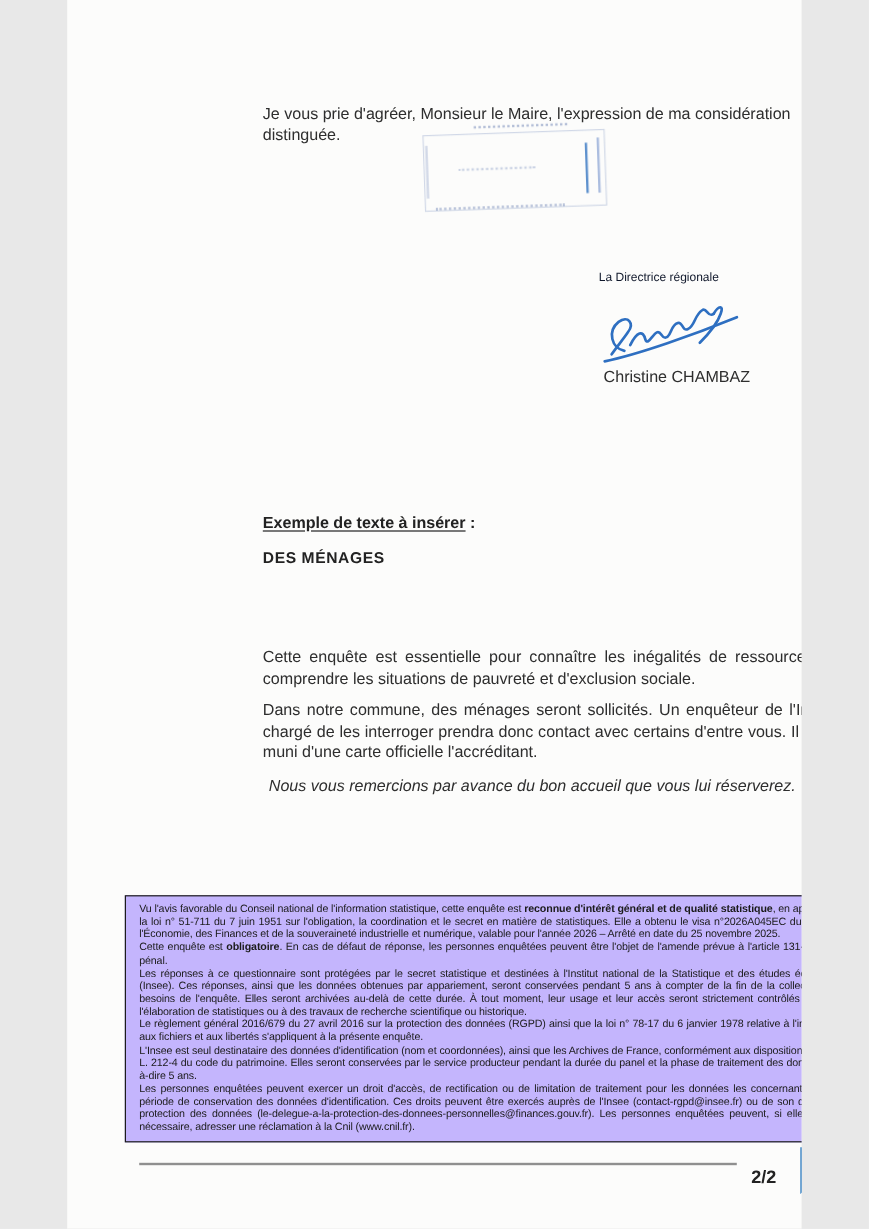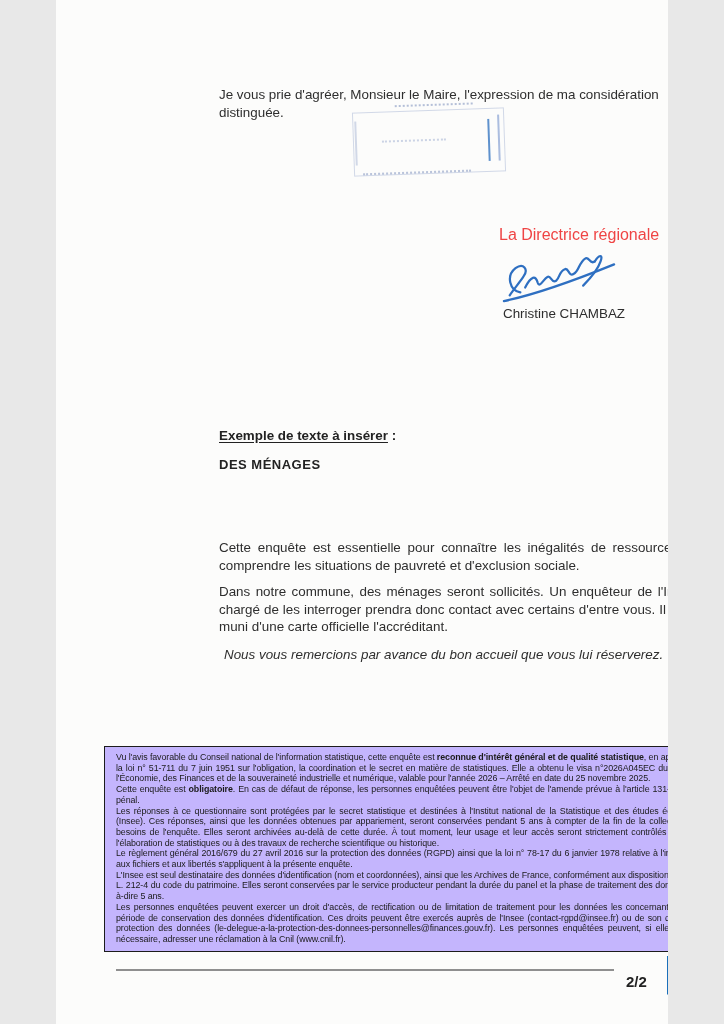--- a/index.html
+++ b/index.html
@@ -23,21 +23,21 @@
     transform:rotate(-2deg);
     border:1px solid rgba(140,158,200,0.38);
     filter:blur(0.4px);
   }
   .stamp-row-top{position:absolute;left:42px;top:-7px;width:78px;border-top:2px dotted rgba(120,140,185,0.55);}
   .stamp-row-mid{position:absolute;left:28px;top:28px;width:64px;border-top:2px dotted rgba(130,150,195,0.40);}
   .stamp-row-bot{position:absolute;left:8px;top:60px;width:108px;border-top:2px dotted rgba(120,140,185,0.50);}
   .stamp-stroke1{position:absolute;right:14px;top:10px;width:2.5px;height:42px;background:rgba(42,110,190,0.75);}
   .stamp-stroke2{position:absolute;right:4px;top:6px;width:2px;height:46px;background:rgba(90,125,195,0.50);}
   .stamp-edge{position:absolute;left:1px;top:8px;width:1.5px;height:44px;background:rgba(130,150,195,0.35);}
-  .role-line{left:443px;top:226px;font-size:16px;color:#ef4444;}
+  .role-line{left:443px;top:226px;font-size:10px;color:#0f172a;}
   .sig-svg{left:444px;top:246px;}
   .name-line{left:447px;top:306px;font-size:13.4px;color:#2e2e2e;}
   .example-label{left:163px;top:428px;font-size:13.4px;font-weight:bold;color:#222;}
   .example-label .ul{text-decoration:underline;text-underline-offset:2px;}
   .insert-title{left:163px;top:454px;width:520px;font-size:13px;font-weight:bold;letter-spacing:0.5px;line-height:22px;color:#222;}
   .par1{left:163px;top:497px;width:477px;}
   .par2{left:163px;top:539px;width:477px;}
   .par3{left:163px;top:583px;width:477px;}
   .italic-line{left:168px;top:647px;width:470px;font-size:13.4px;font-style:italic;color:#2e2e2e;}
   .legal-box{

